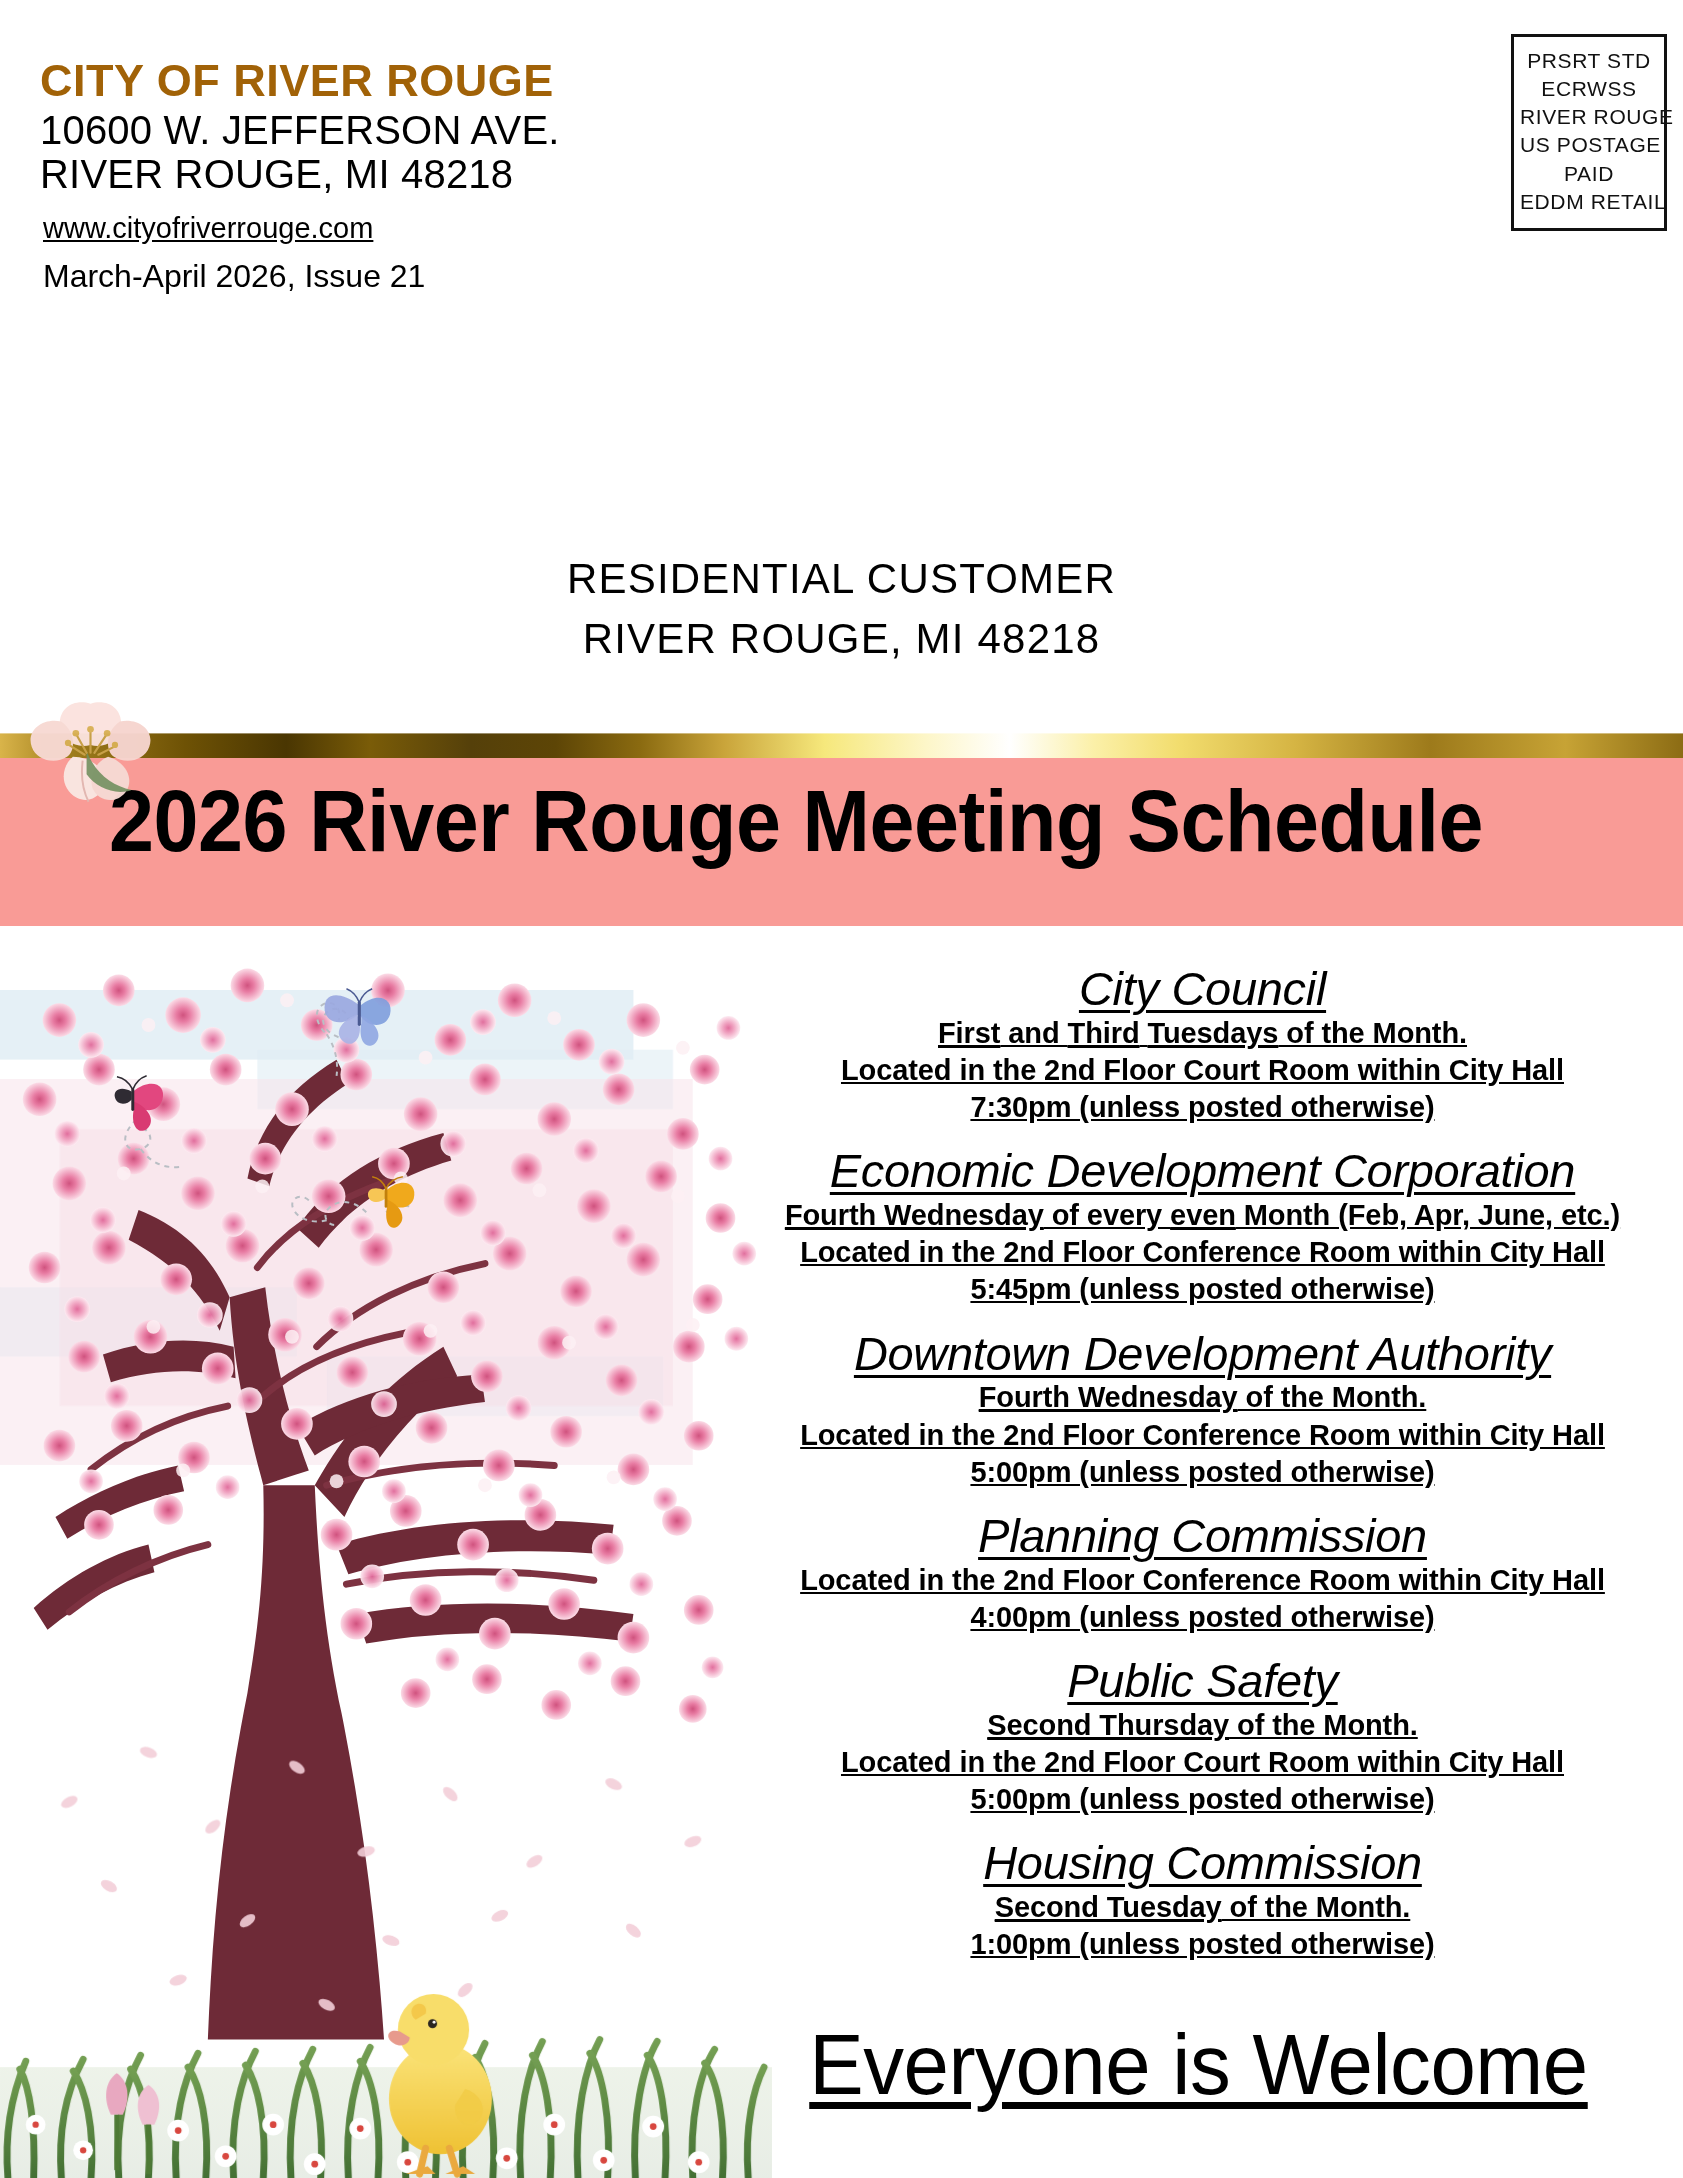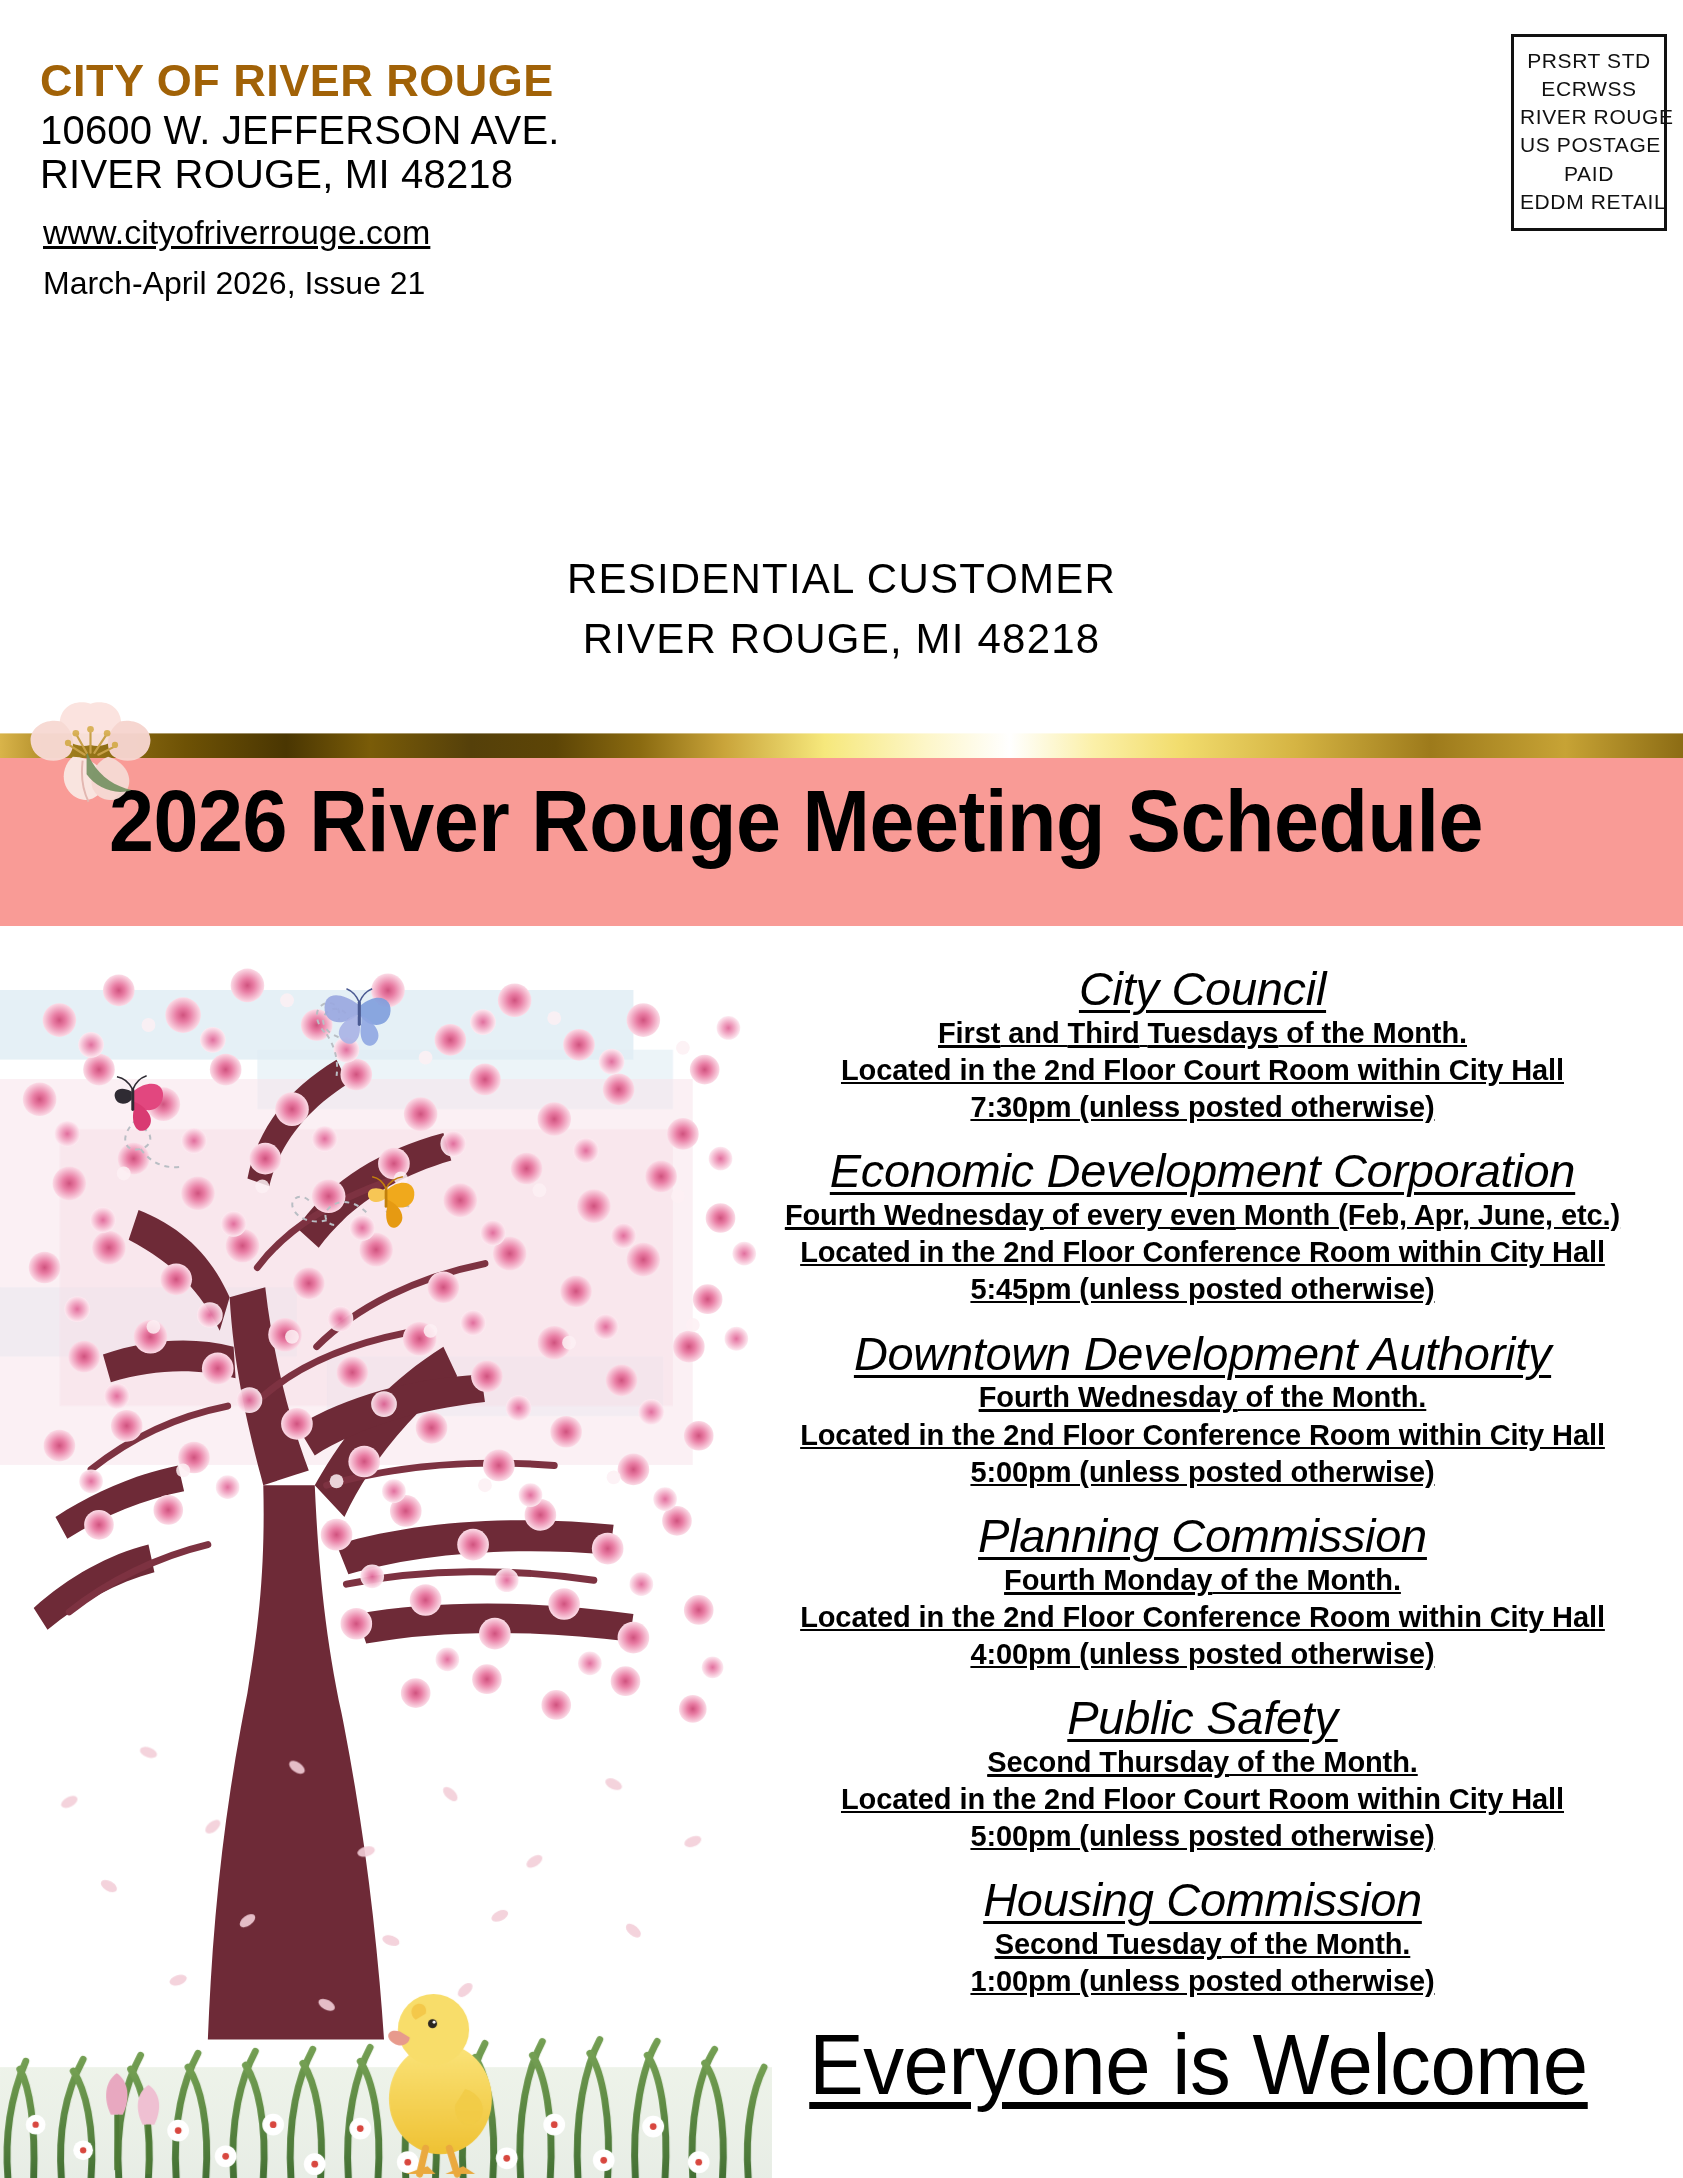--- a/index.html
+++ b/index.html
@@ -15,21 +15,21 @@
   .return-block{position:absolute;left:40px;top:57px;width:693px;}
   .city-name{
     font-size:45px;font-weight:bold;letter-spacing:0.5px;
     color:#a16207;line-height:1.08;margin:0 0 2px 0;
   }
   .addr-line{
     font-size:40px;font-weight:400;color:#000;line-height:1.12;
     letter-spacing:0.2px;margin:0;
   }
   .website{
-    font-size:34px;color:#000;text-decoration:underline;
+    font-size:29px;color:#000;text-decoration:underline;
     line-height:1.5;margin:10px 0 0 3px;display:inline-block;
   }
   .issue-line{
     font-size:32px;color:#000;margin:6px 0 0 3px;line-height:1.2;
   }
 
   
   .postage-box{
     position:absolute;right:16px;top:34px;
     width:156px;
@@ -591,21 +591,20 @@
 
     <div class="meeting">
       <div class="m-title">Downtown Development Authority</div>
       <div class="m-line"><u>Fourth Wednesday</u> of the Month.</div>
       <div class="m-line">Located in the 2nd Floor Conference Room within City Hall</div>
       <div class="m-line">5:00pm (unless posted otherwise)</div>
     </div>
 
     <div class="meeting">
       <div class="m-title">Planning Commission</div>
-      <div class="m-line"><u>Fourth Monday</u> of the Month.</div>
       <div class="m-line">Located in the 2nd Floor Conference Room within City Hall</div>
       <div class="m-line">4:00pm (unless posted otherwise)</div>
     </div>
 
     <div class="meeting">
       <div class="m-title">Public Safety</div>
       <div class="m-line"><u>Second Thursday</u> of the Month.</div>
       <div class="m-line">Located in the 2nd Floor Court Room within City Hall</div>
       <div class="m-line">5:00pm (unless posted otherwise)</div>
     </div>

